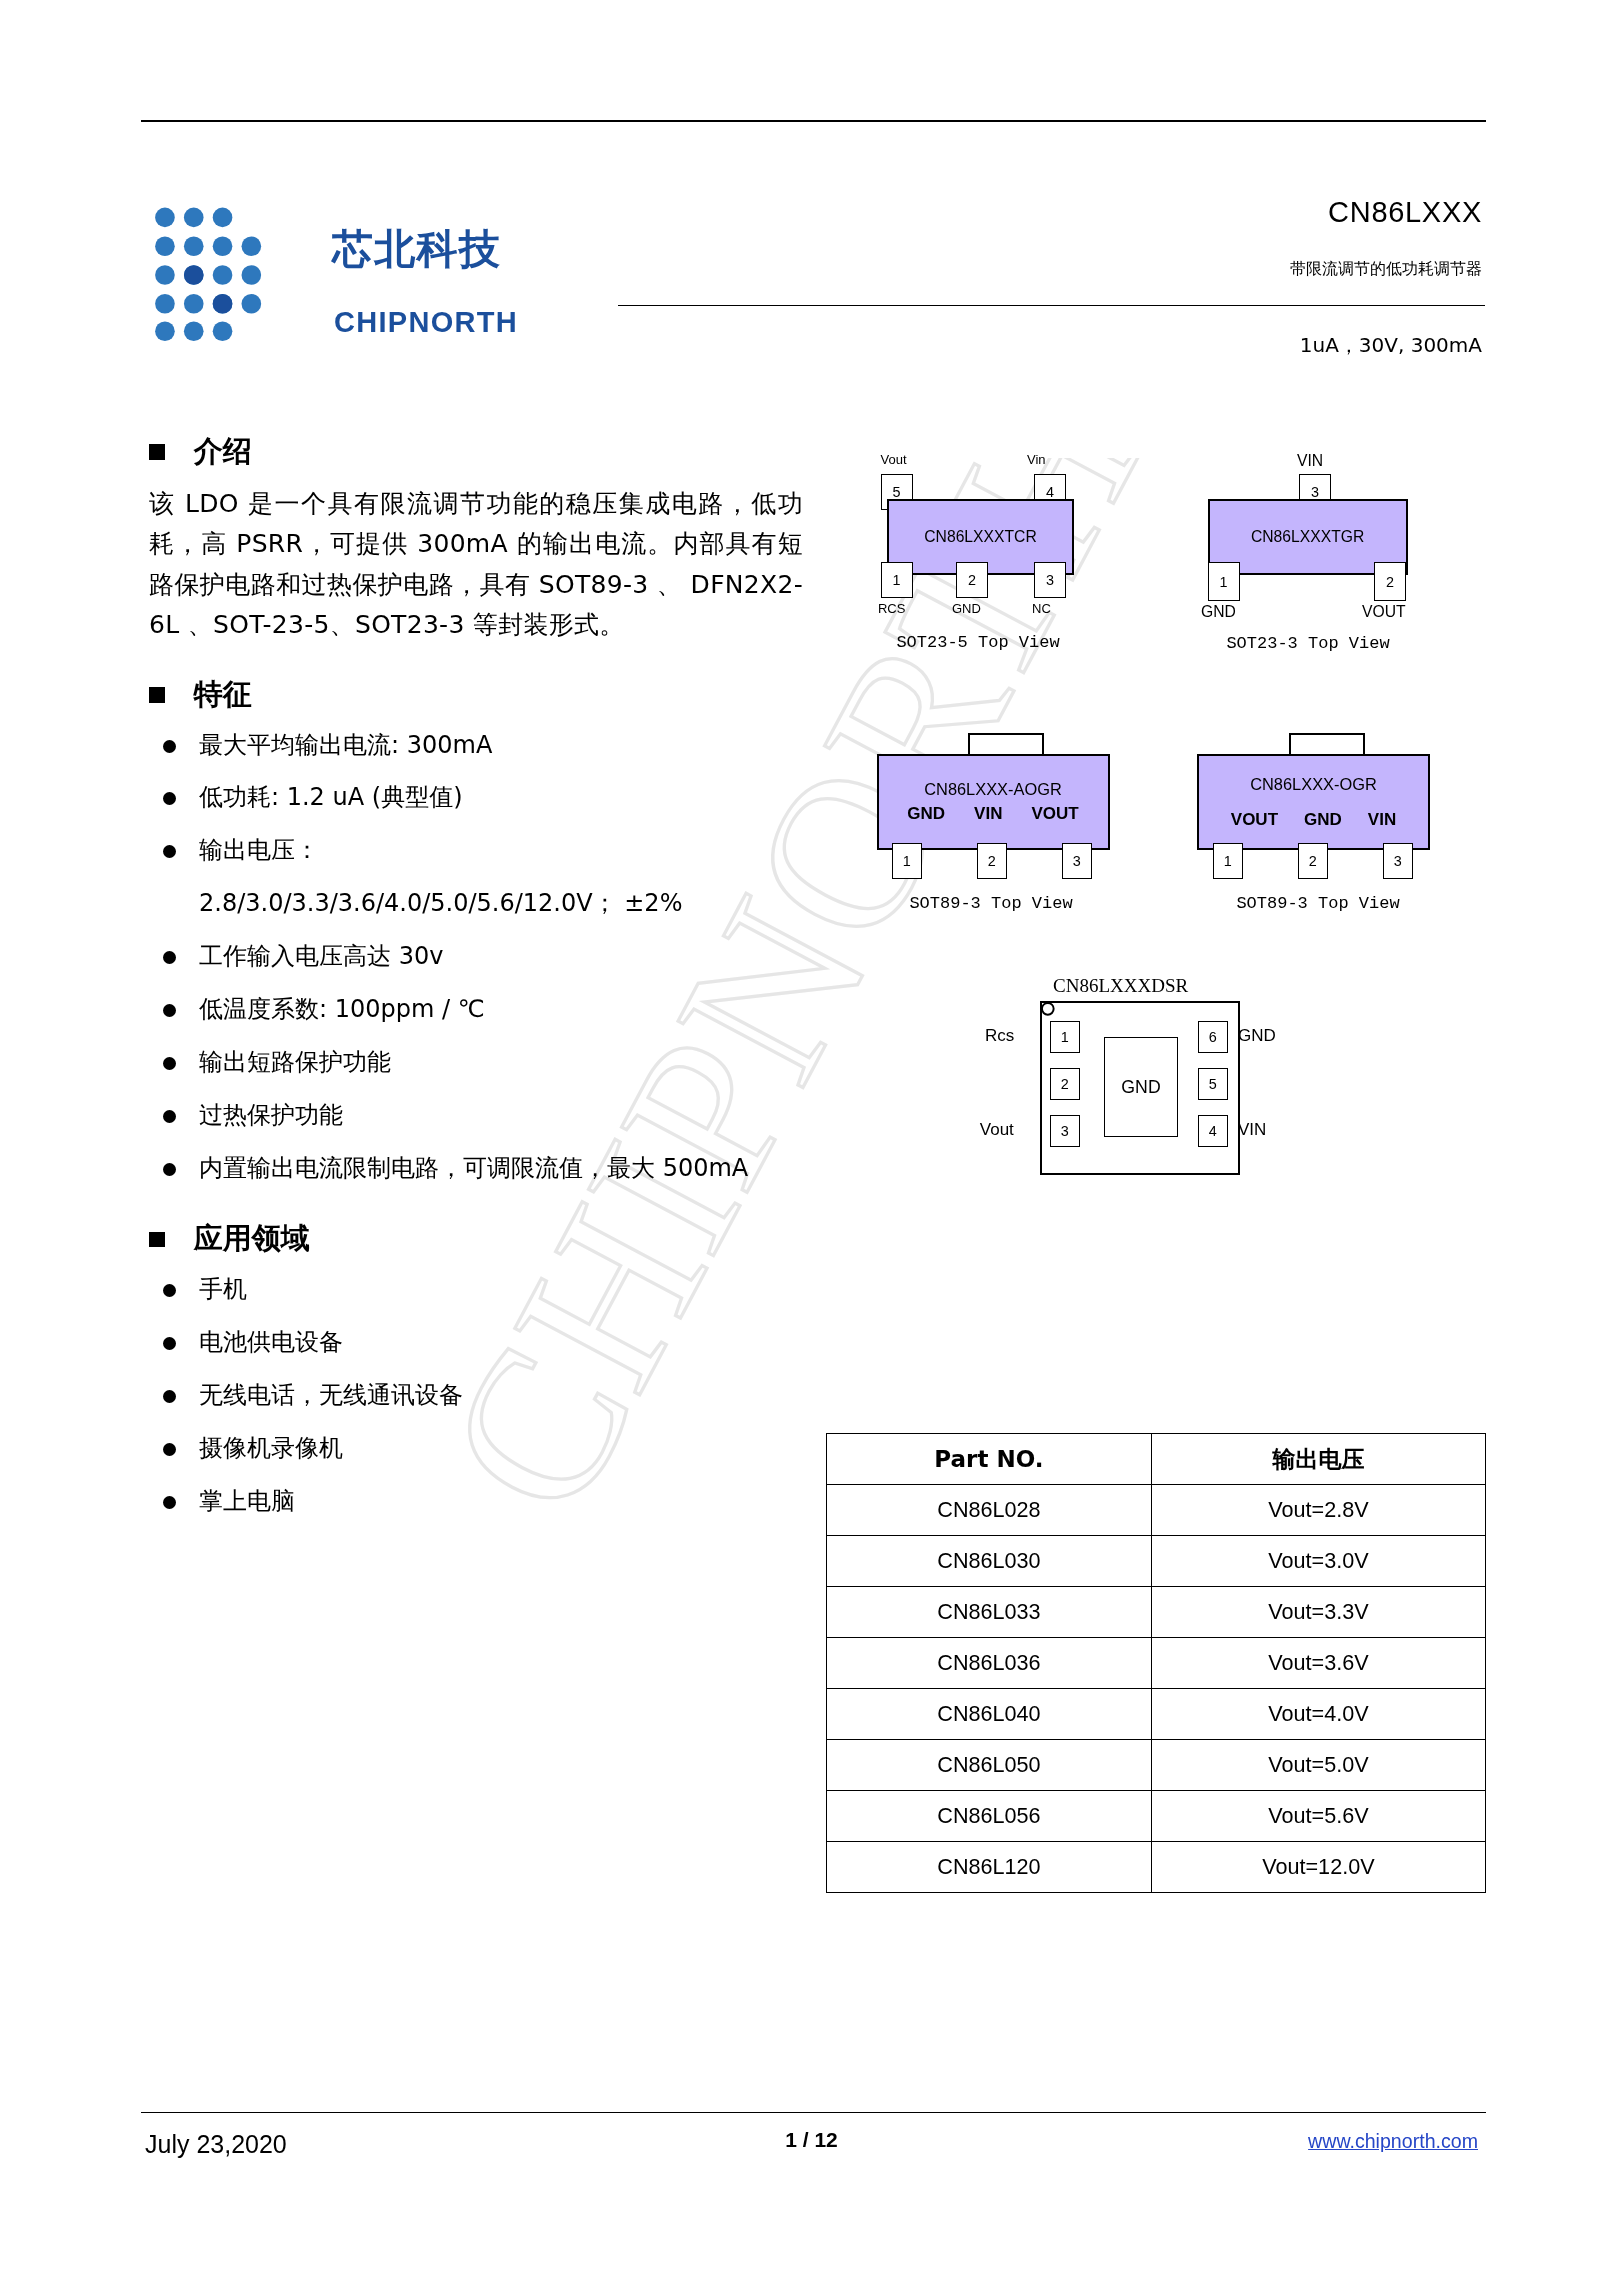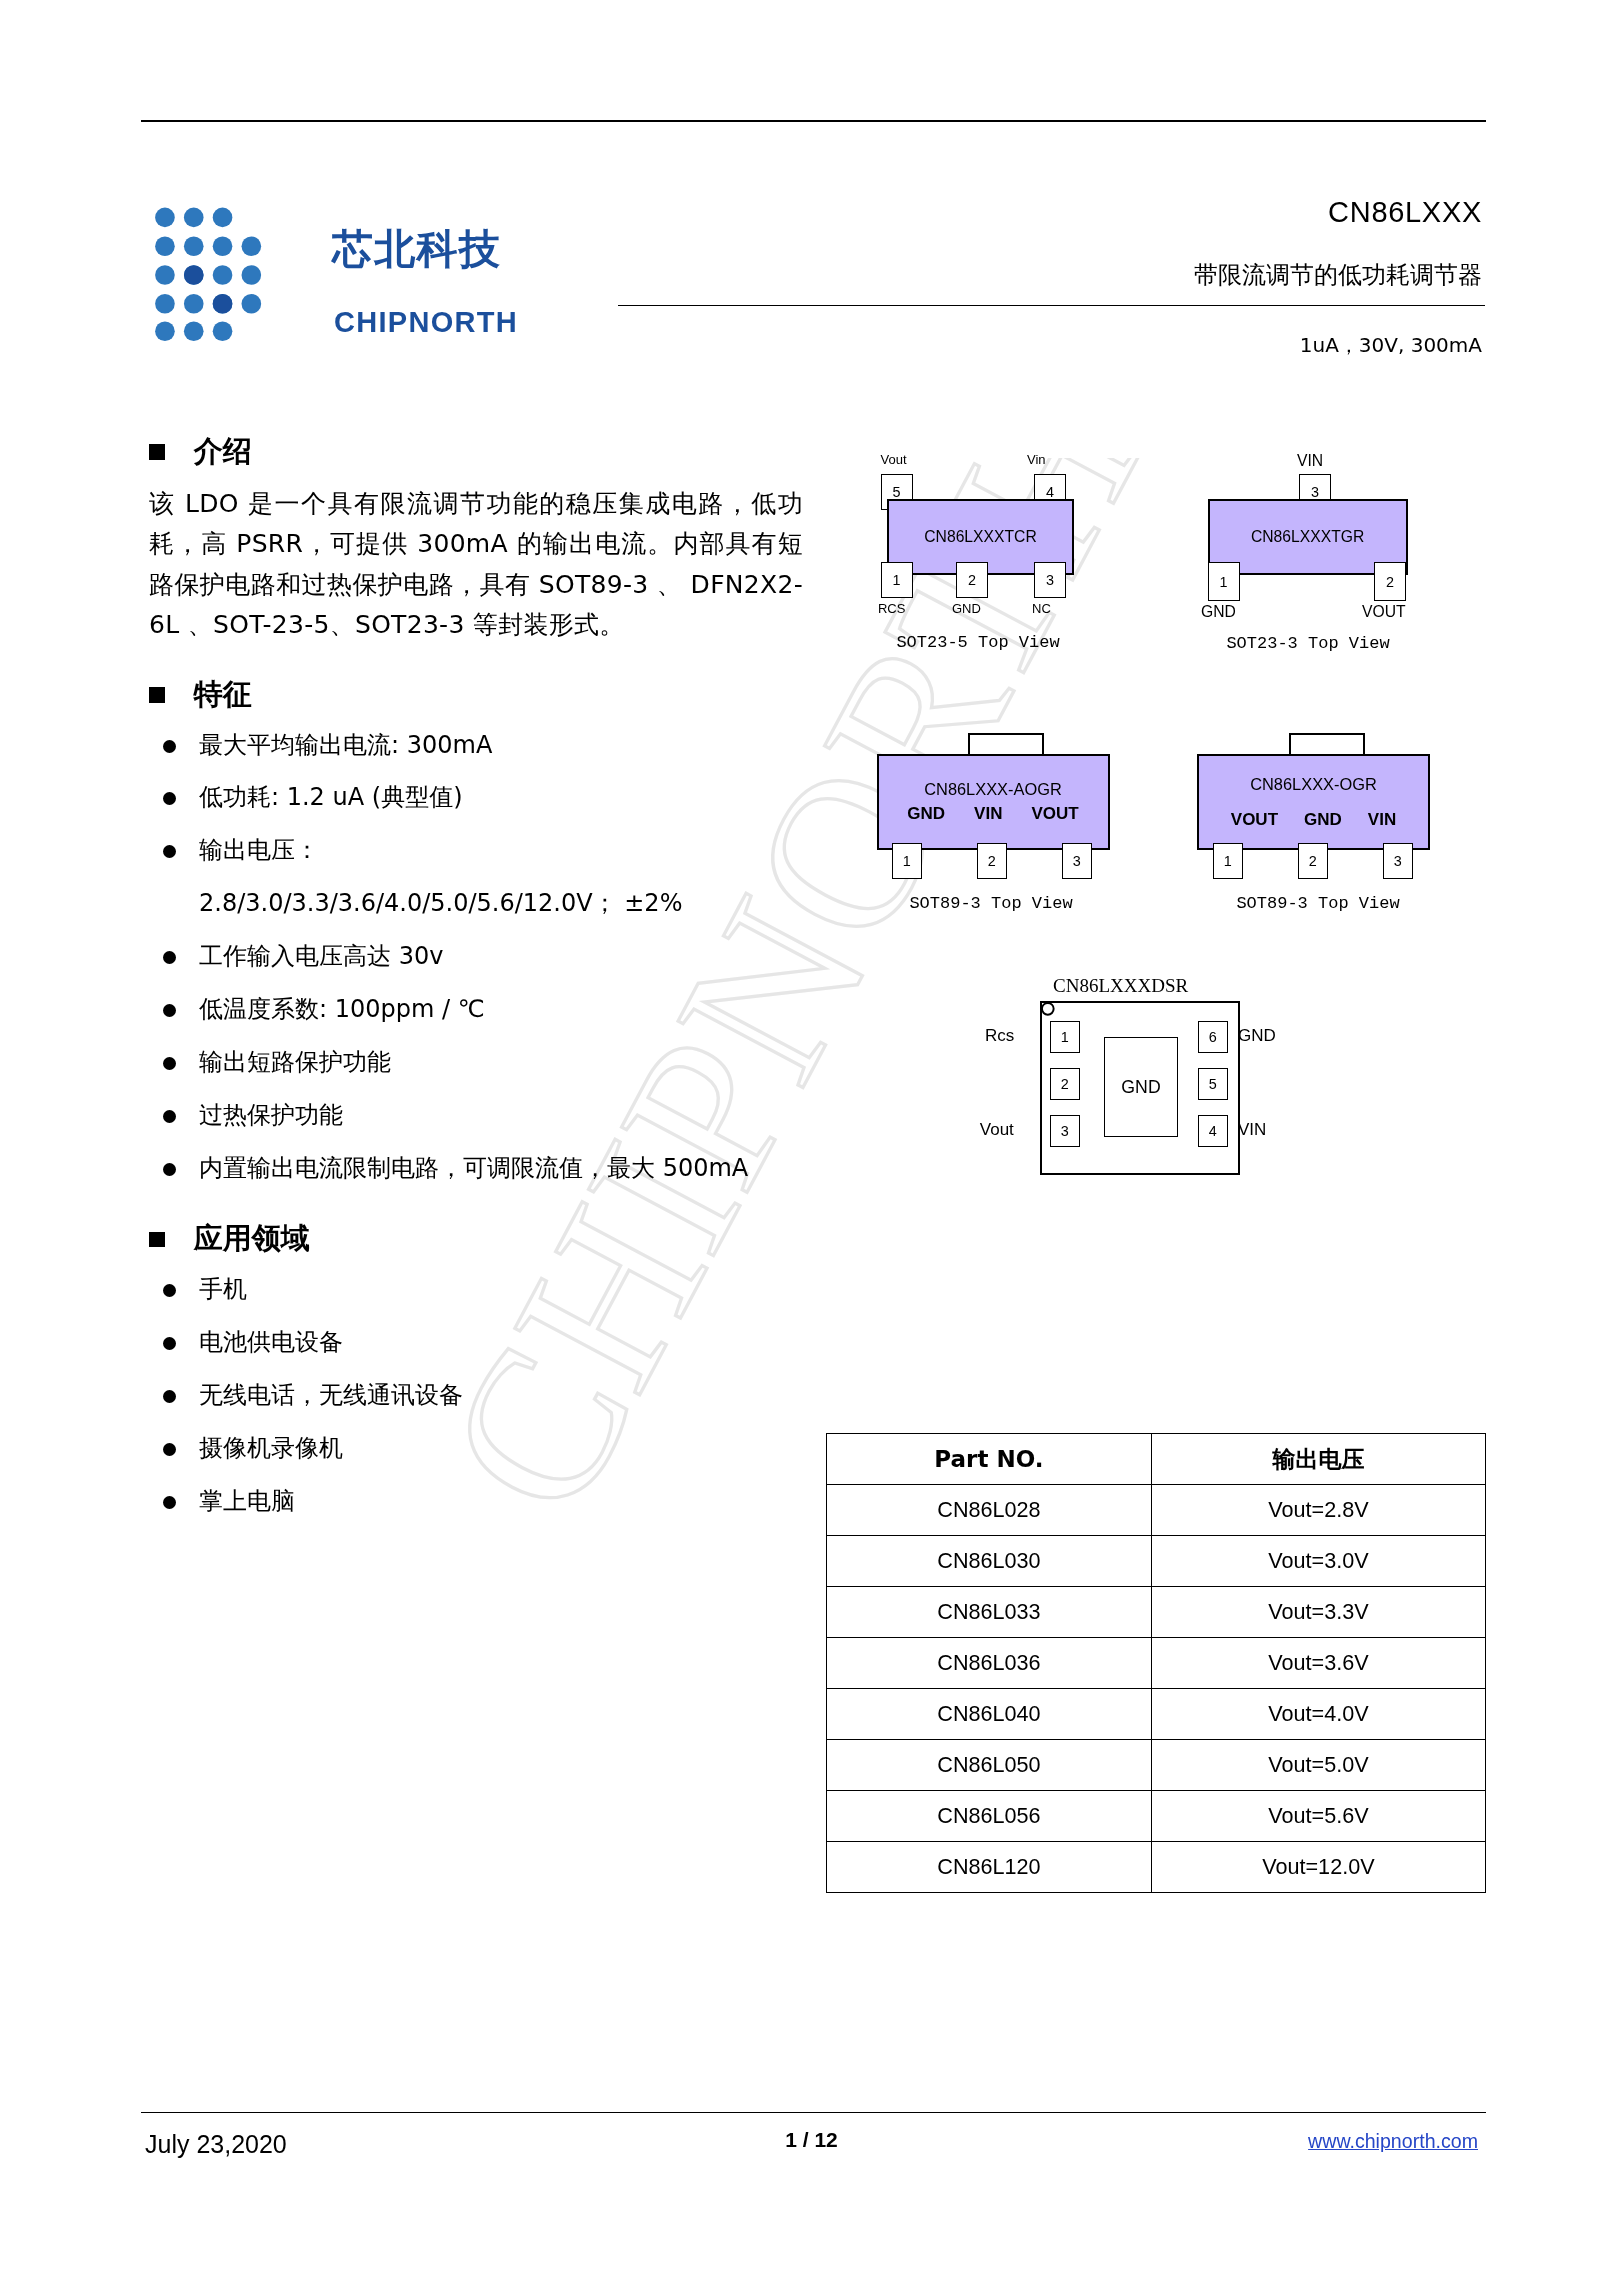--- a/index.html
+++ b/index.html
@@ -74,21 +74,21 @@
     top: 196px;
     font-size: 29px;
     font-weight: normal;
     letter-spacing: 0.7px;
     text-align: right;
   }
   .part-sub {
     position: absolute;
     right: 141px;
     top: 259px;
-    font-size: 24px;
+    font-size: 16px;
     text-align: right;
     font-family: "DejaVu Sans", sans-serif;
   }
   .header-rule2 {
     position: absolute;
     left: 618px;
     top: 305px;
     width: 867px;
     height: 1.3px;
     background: #000;

